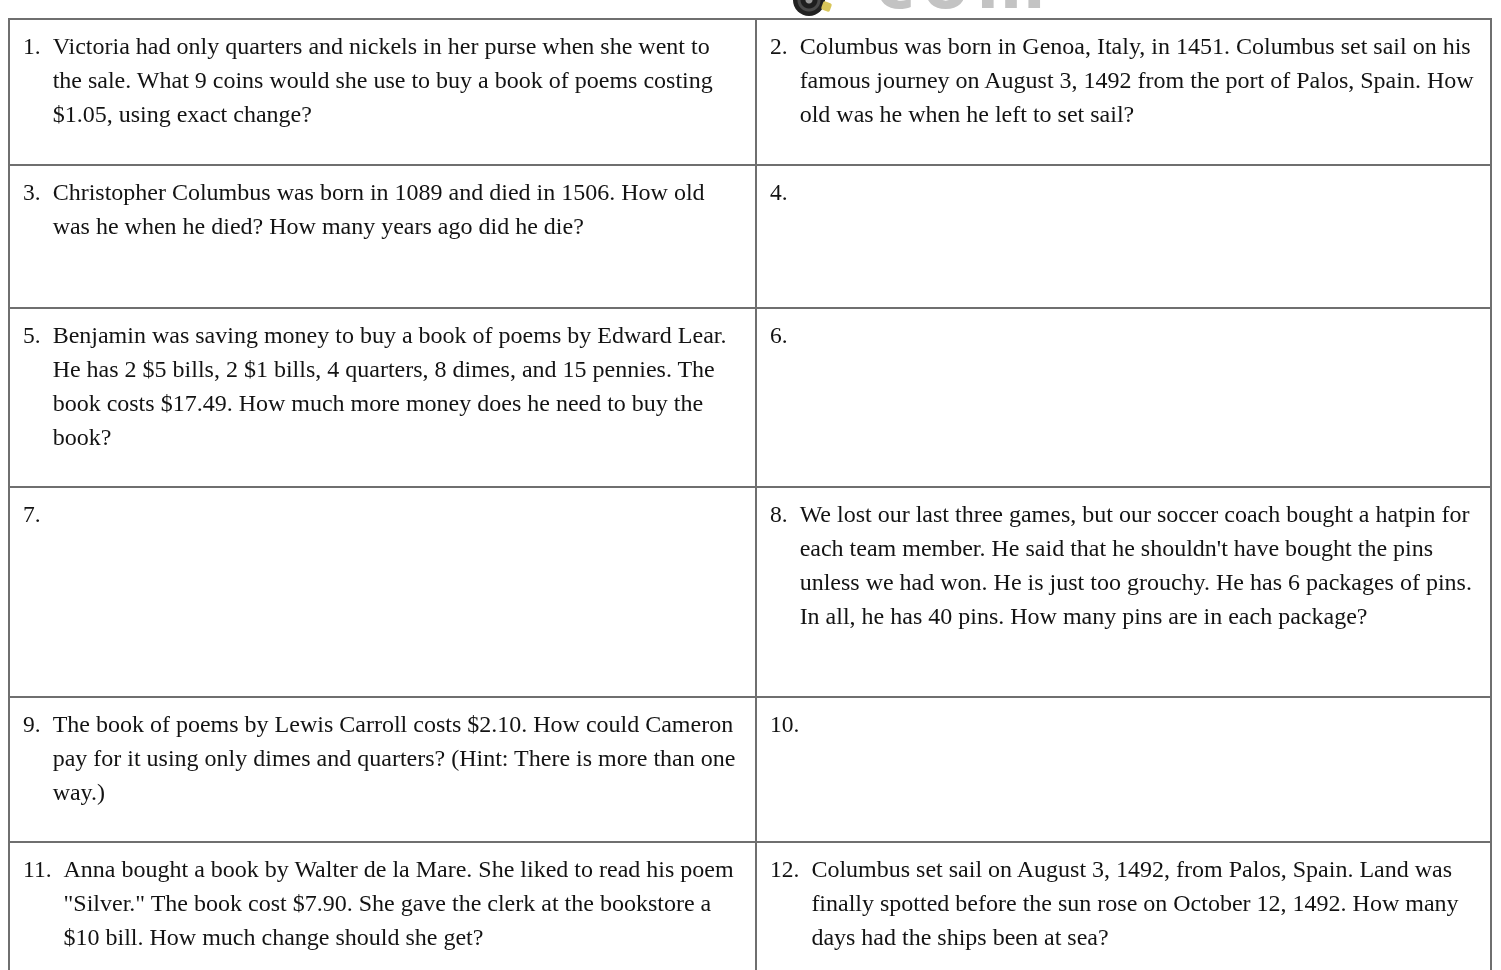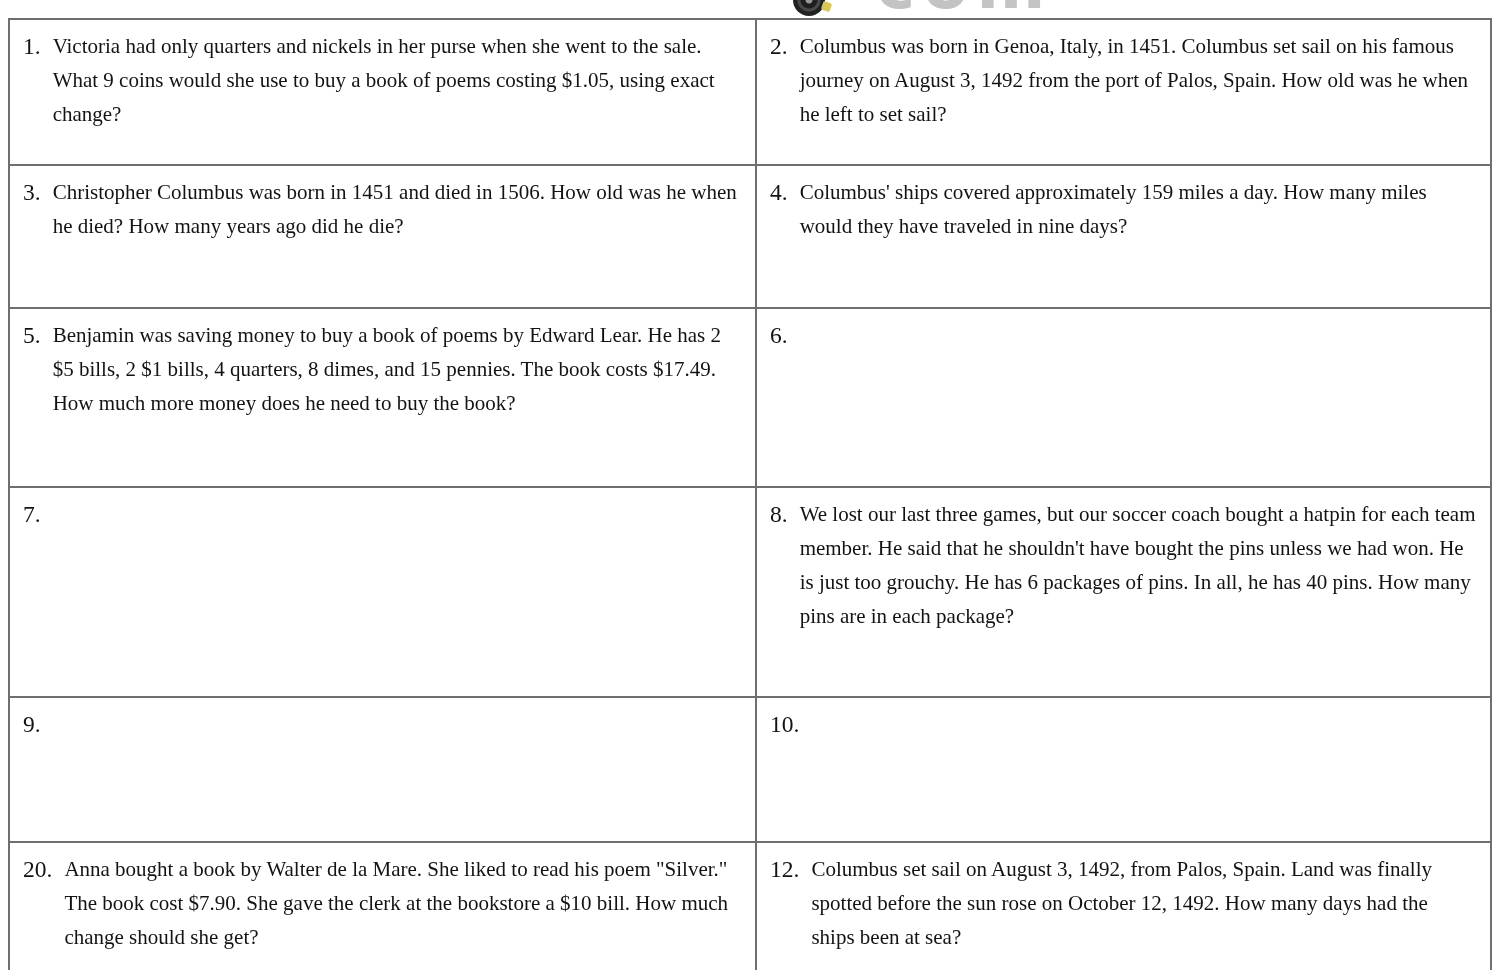--- a/index.html
+++ b/index.html
@@ -85,21 +85,21 @@
   .cell.right {
     flex: 1;
   }
   .num {
     font-size: 23.5px;
     line-height: 34px;
     color: #131313;
     white-space: nowrap;
   }
   .ptext {
-    font-size: 21px;
+    font-size: 24px;
     line-height: 34px;
     color: #131313;
   }
 </style>
 </head>
 <body>
 
 <div class="page">
 
   <div class="logo-strip">
@@ -115,25 +115,24 @@
           <div class="ptext">Victoria had only quarters and nickels in her purse when she went to the sale. What 9 coins would she use to buy a book of poems costing $1.05, using exact change?</div>
         </div>
         <div class="cell right">
           <span class="num">2.</span>
           <div class="ptext">Columbus was born in Genoa, Italy, in 1451. Columbus set sail on his famous journey on August 3, 1492 from the port of Palos, Spain. How old was he when he left to set sail?</div>
         </div>
       </div>
       <div class="row" style="height: 143px;">
         <div class="cell left">
           <span class="num">3.</span>
-          <div class="ptext">Christopher Columbus was born in 1451 and died in 1506. How old was he when he died? How many years ago did he die?</div>
+          <div class="ptext">Christopher Columbus was born in 1089 and died in 1506. How old was he when he died? How many years ago did he die?</div>
         </div>
         <div class="cell right">
           <span class="num">4.</span>
-          <div class="ptext">Columbus' ships covered approximately 159 miles a day. How many miles would they have traveled in nine days?</div>
         </div>
       </div>
       <div class="row" style="height: 179px;">
         <div class="cell left">
           <span class="num">5.</span>
           <div class="ptext">Benjamin was saving money to buy a book of poems by Edward Lear. He has 2 $5 bills, 2 $1 bills, 4 quarters, 8 dimes, and 15 pennies. The book costs $17.49. How much more money does he need to buy the book?</div>
         </div>
         <div class="cell right">
           <span class="num">6.</span>
         </div>
@@ -143,28 +142,29 @@
           <span class="num">7.</span>
         </div>
         <div class="cell right">
           <span class="num">8.</span>
           <div class="ptext">We lost our last three games, but our soccer coach bought a hatpin for each team member. He said that he shouldn't have bought the pins unless we had won. He is just too grouchy. He has 6 packages of pins. In all, he has 40 pins. How many pins are in each package?</div>
         </div>
       </div>
       <div class="row" style="height: 145px;">
         <div class="cell left">
           <span class="num">9.</span>
+          <div class="ptext">The book of poems by Lewis Carroll costs $2.10. How could Cameron pay for it using only dimes and quarters? (Hint: There is more than one way.)</div>
         </div>
         <div class="cell right">
           <span class="num">10.</span>
         </div>
       </div>
       <div class="row" style="height: 165px;">
         <div class="cell left">
-          <span class="num">20.</span>
+          <span class="num">11.</span>
           <div class="ptext">Anna bought a book by Walter de la Mare. She liked to read his poem "Silver." The book cost $7.90. She gave the clerk at the bookstore a $10 bill. How much change should she get?</div>
         </div>
         <div class="cell right">
           <span class="num">12.</span>
           <div class="ptext">Columbus set sail on August 3, 1492, from Palos, Spain. Land was finally spotted before the sun rose on October 12, 1492. How many days had the ships been at sea?</div>
         </div>
       </div>
     </div>
 
 </div>

